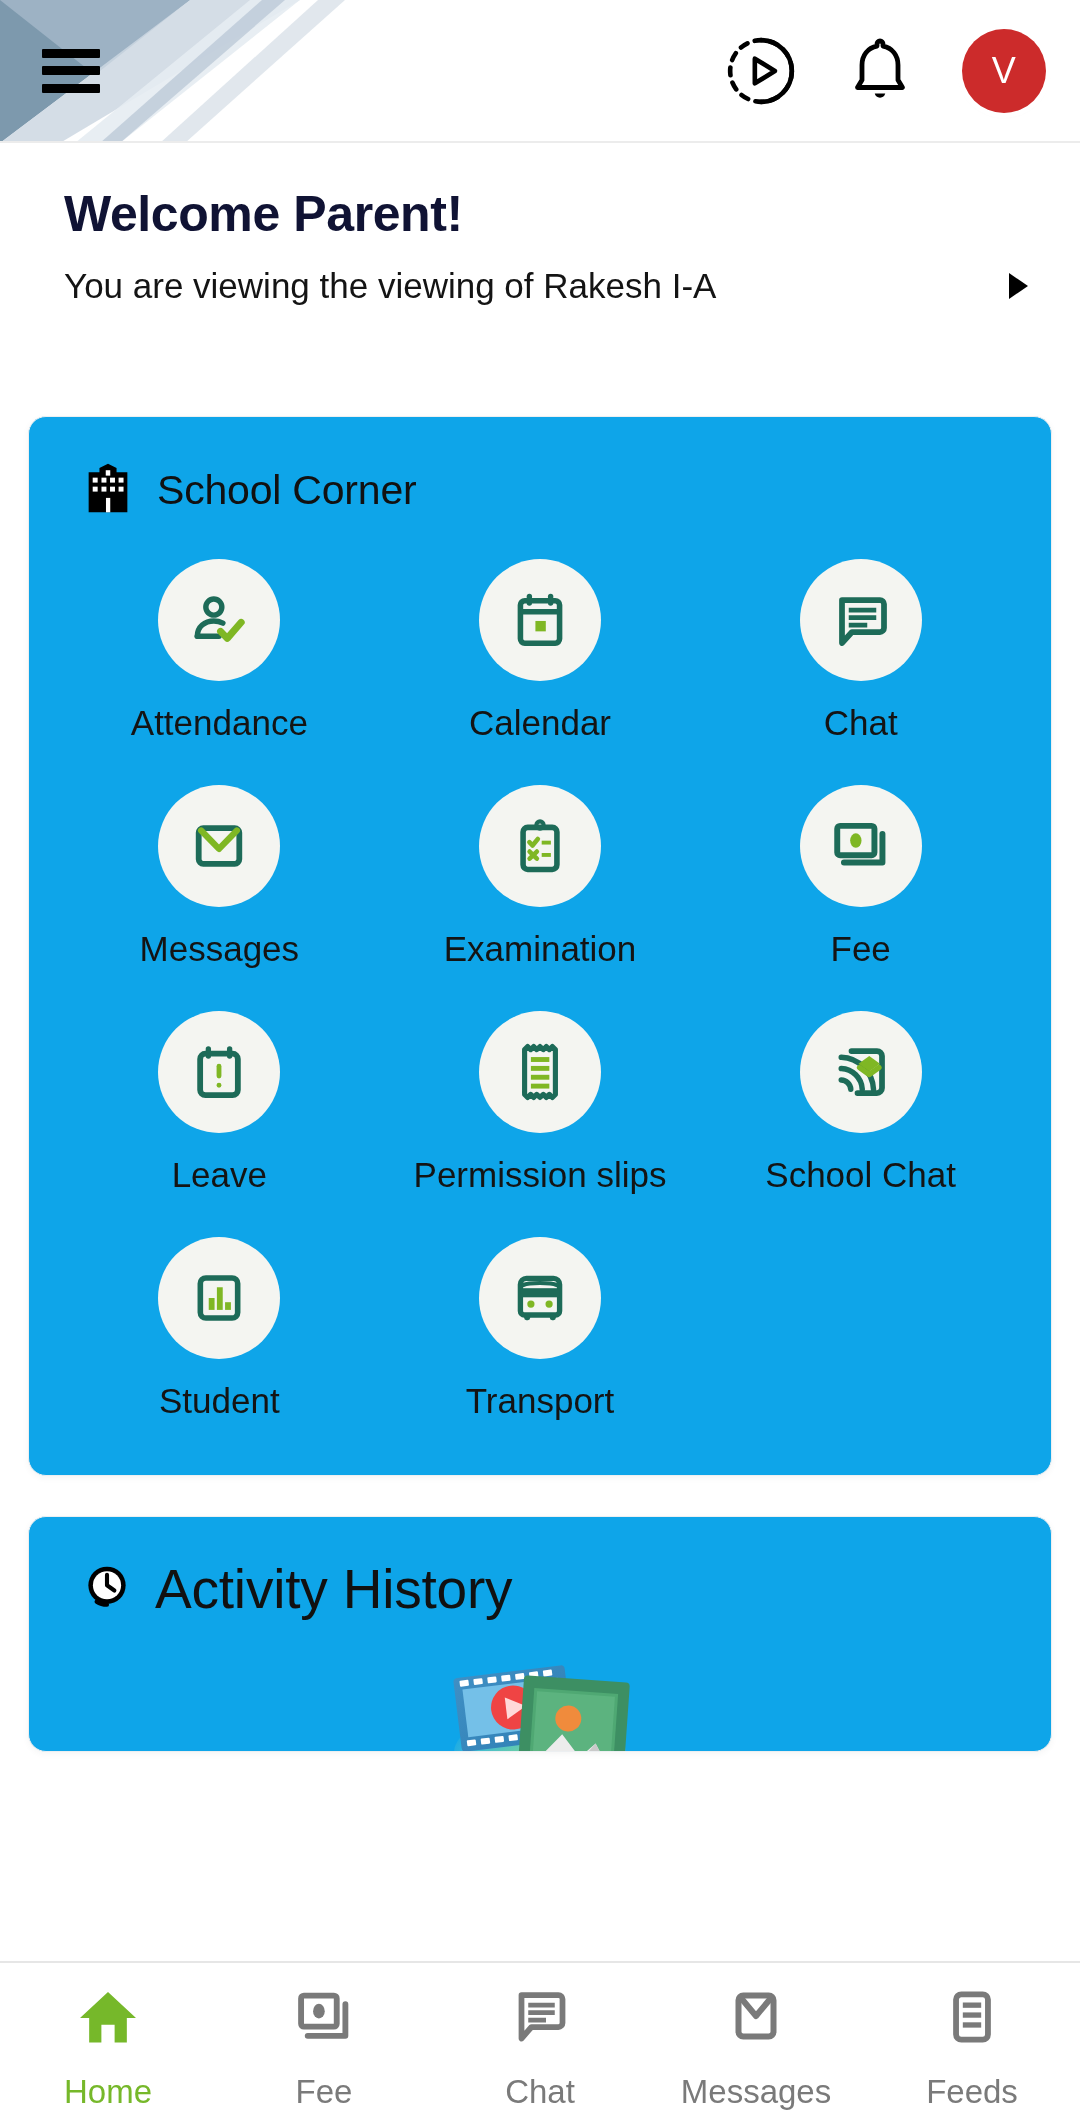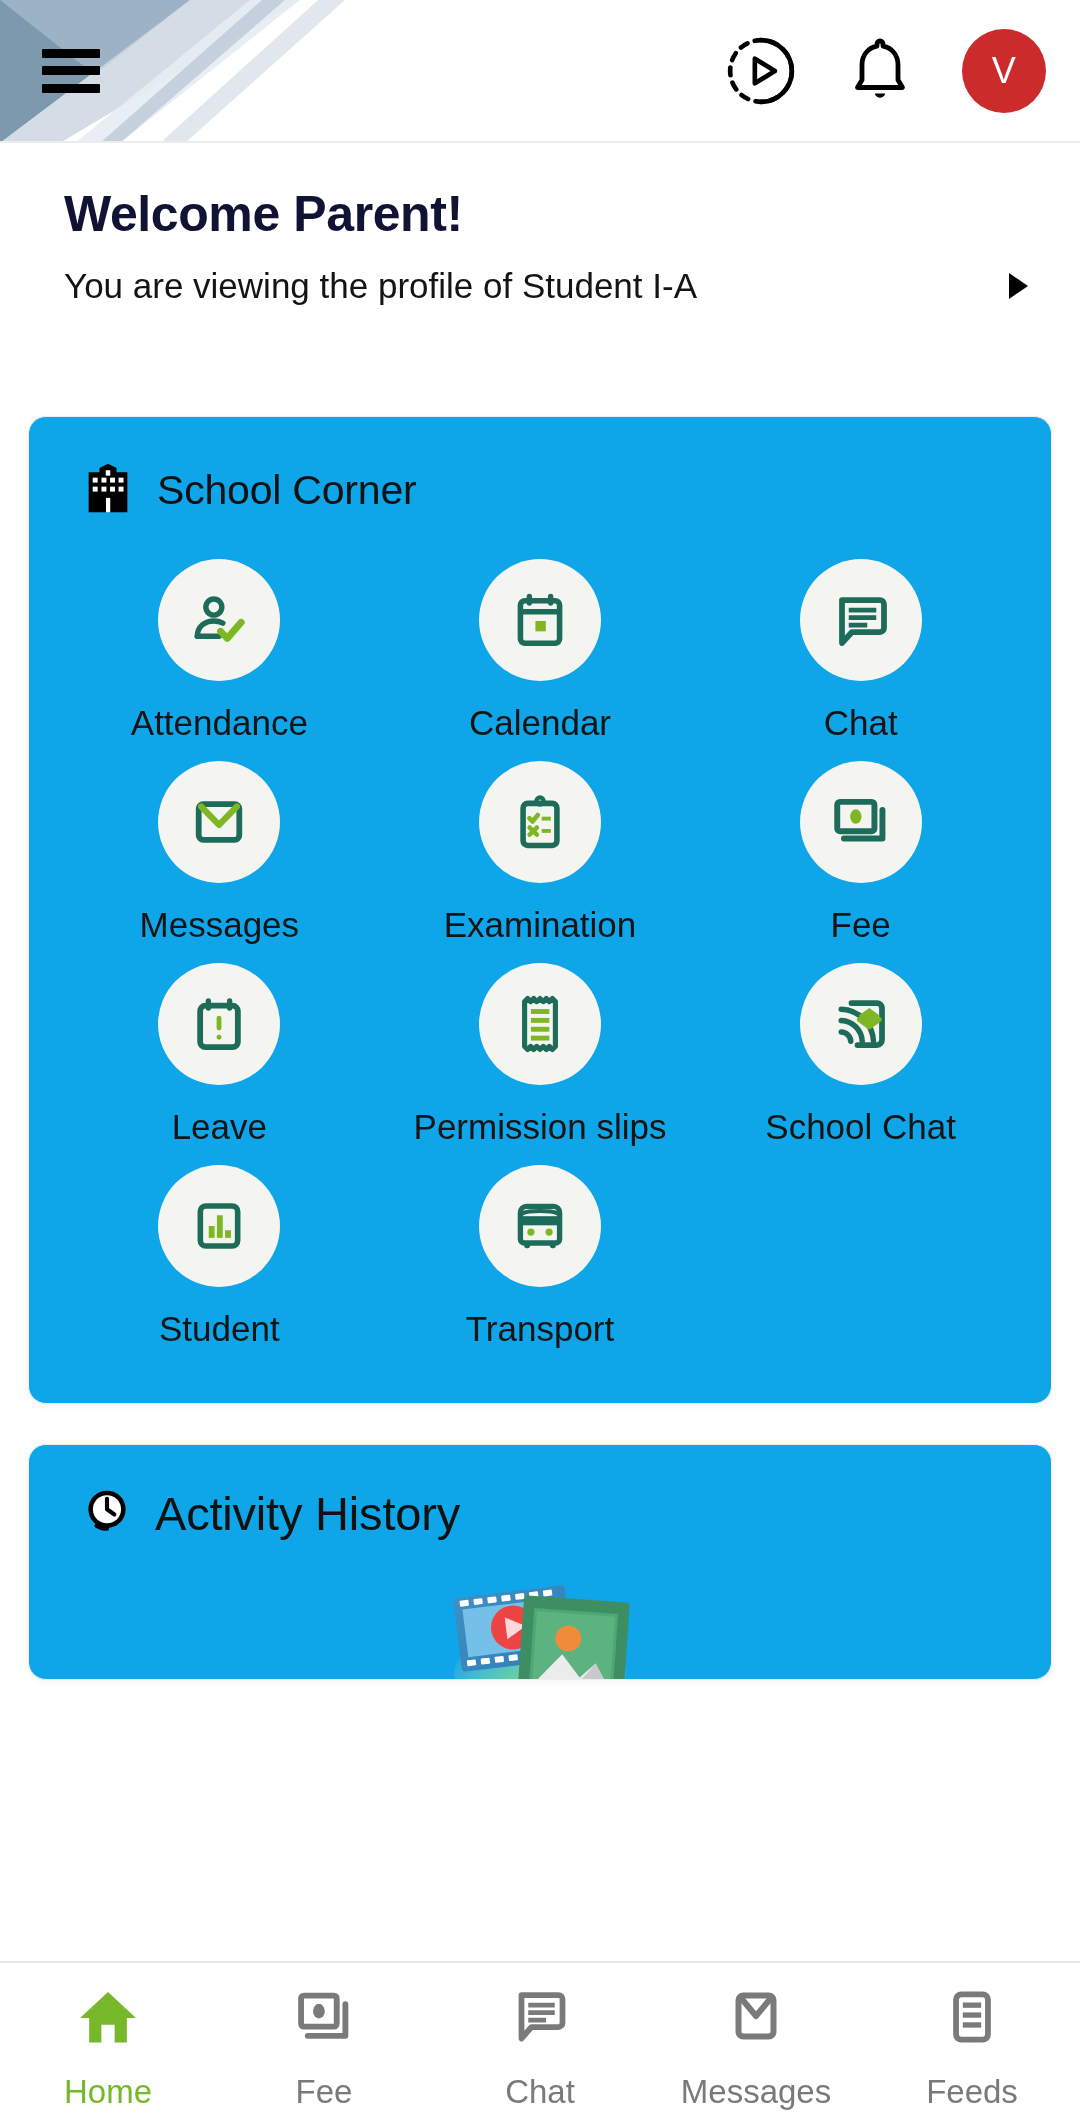--- a/index.html
+++ b/index.html
@@ -69,33 +69,33 @@
     border-radius:18px;
     box-shadow:0 2px 7px rgba(0,0,0,.045);
   }
   #school-card{ margin-top:110px; padding:44px 30px 54px; }
   .card-head{ display:flex; align-items:center; gap:22px; padding-left:22px; }
   .card-head .ttl{ font-size:41px; color:#111; font-weight:400; letter-spacing:-.2px; }
 
   
   .grid{
     display:grid; grid-template-columns:repeat(3,1fr);
-    row-gap:18px; margin-top:40px;
+    row-gap:42px; margin-top:40px;
   }
   .tile{ display:flex; flex-direction:column; align-items:center; cursor:pointer; }
   .bubble{
     width:122px; height:122px; border-radius:50%;
     background:#f4f5f1;
     display:flex; align-items:center; justify-content:center;
   }
   .tile-label{ margin-top:22px; font-size:35px; color:#141414; text-align:center; }
 
   
   #activity-card{ margin-top:40px; padding:40px 30px 0; height:236px; overflow:hidden; }
-  #activity-card .ttl{ font-size:47px; }
+  #activity-card .ttl{ font-size:55px; }
   .activity-art{ display:flex; justify-content:center; margin-top:14px; }
 
   
   .bottomnav{
     position:absolute; left:0; bottom:0; width:1080px; height:159px;
     background:#fff; border-top:2px solid #e6e6e6;
     display:flex; align-items:flex-start; padding-top:26px;
   }
   .nav-item{ flex:1; display:flex; flex-direction:column; align-items:center; gap:24px; cursor:pointer; }
   .nav-label{ font-size:33px; color:#7a7a7a; }
@@ -142,21 +142,21 @@
     <div class="avatar">
       <span>V</span>
     </div>
 
   </div>
 </div>
 
 <div class="welcome">
   <h1>Welcome Parent!</h1>
   <div class="profile-row">
-    <div class="txt">You are viewing the profile of Student I-A</div>
+    <div class="txt">You are viewing the viewing of Rakesh I-A</div>
     <div class="caret"></div>
   </div>
 </div>
 
 <div class="card" id="school-card">
 
   <div class="card-head">
     <span>
       <svg width="54" height="54" viewBox="0 0 24 24" fill="#000">
         <path d="M12 1.2 L8.2 3.1 L8.2 5 L3.4 5 L3.4 22.8 L20.6 22.8 L20.6 5 L15.8 5 L15.8 3.1 Z"></path>

